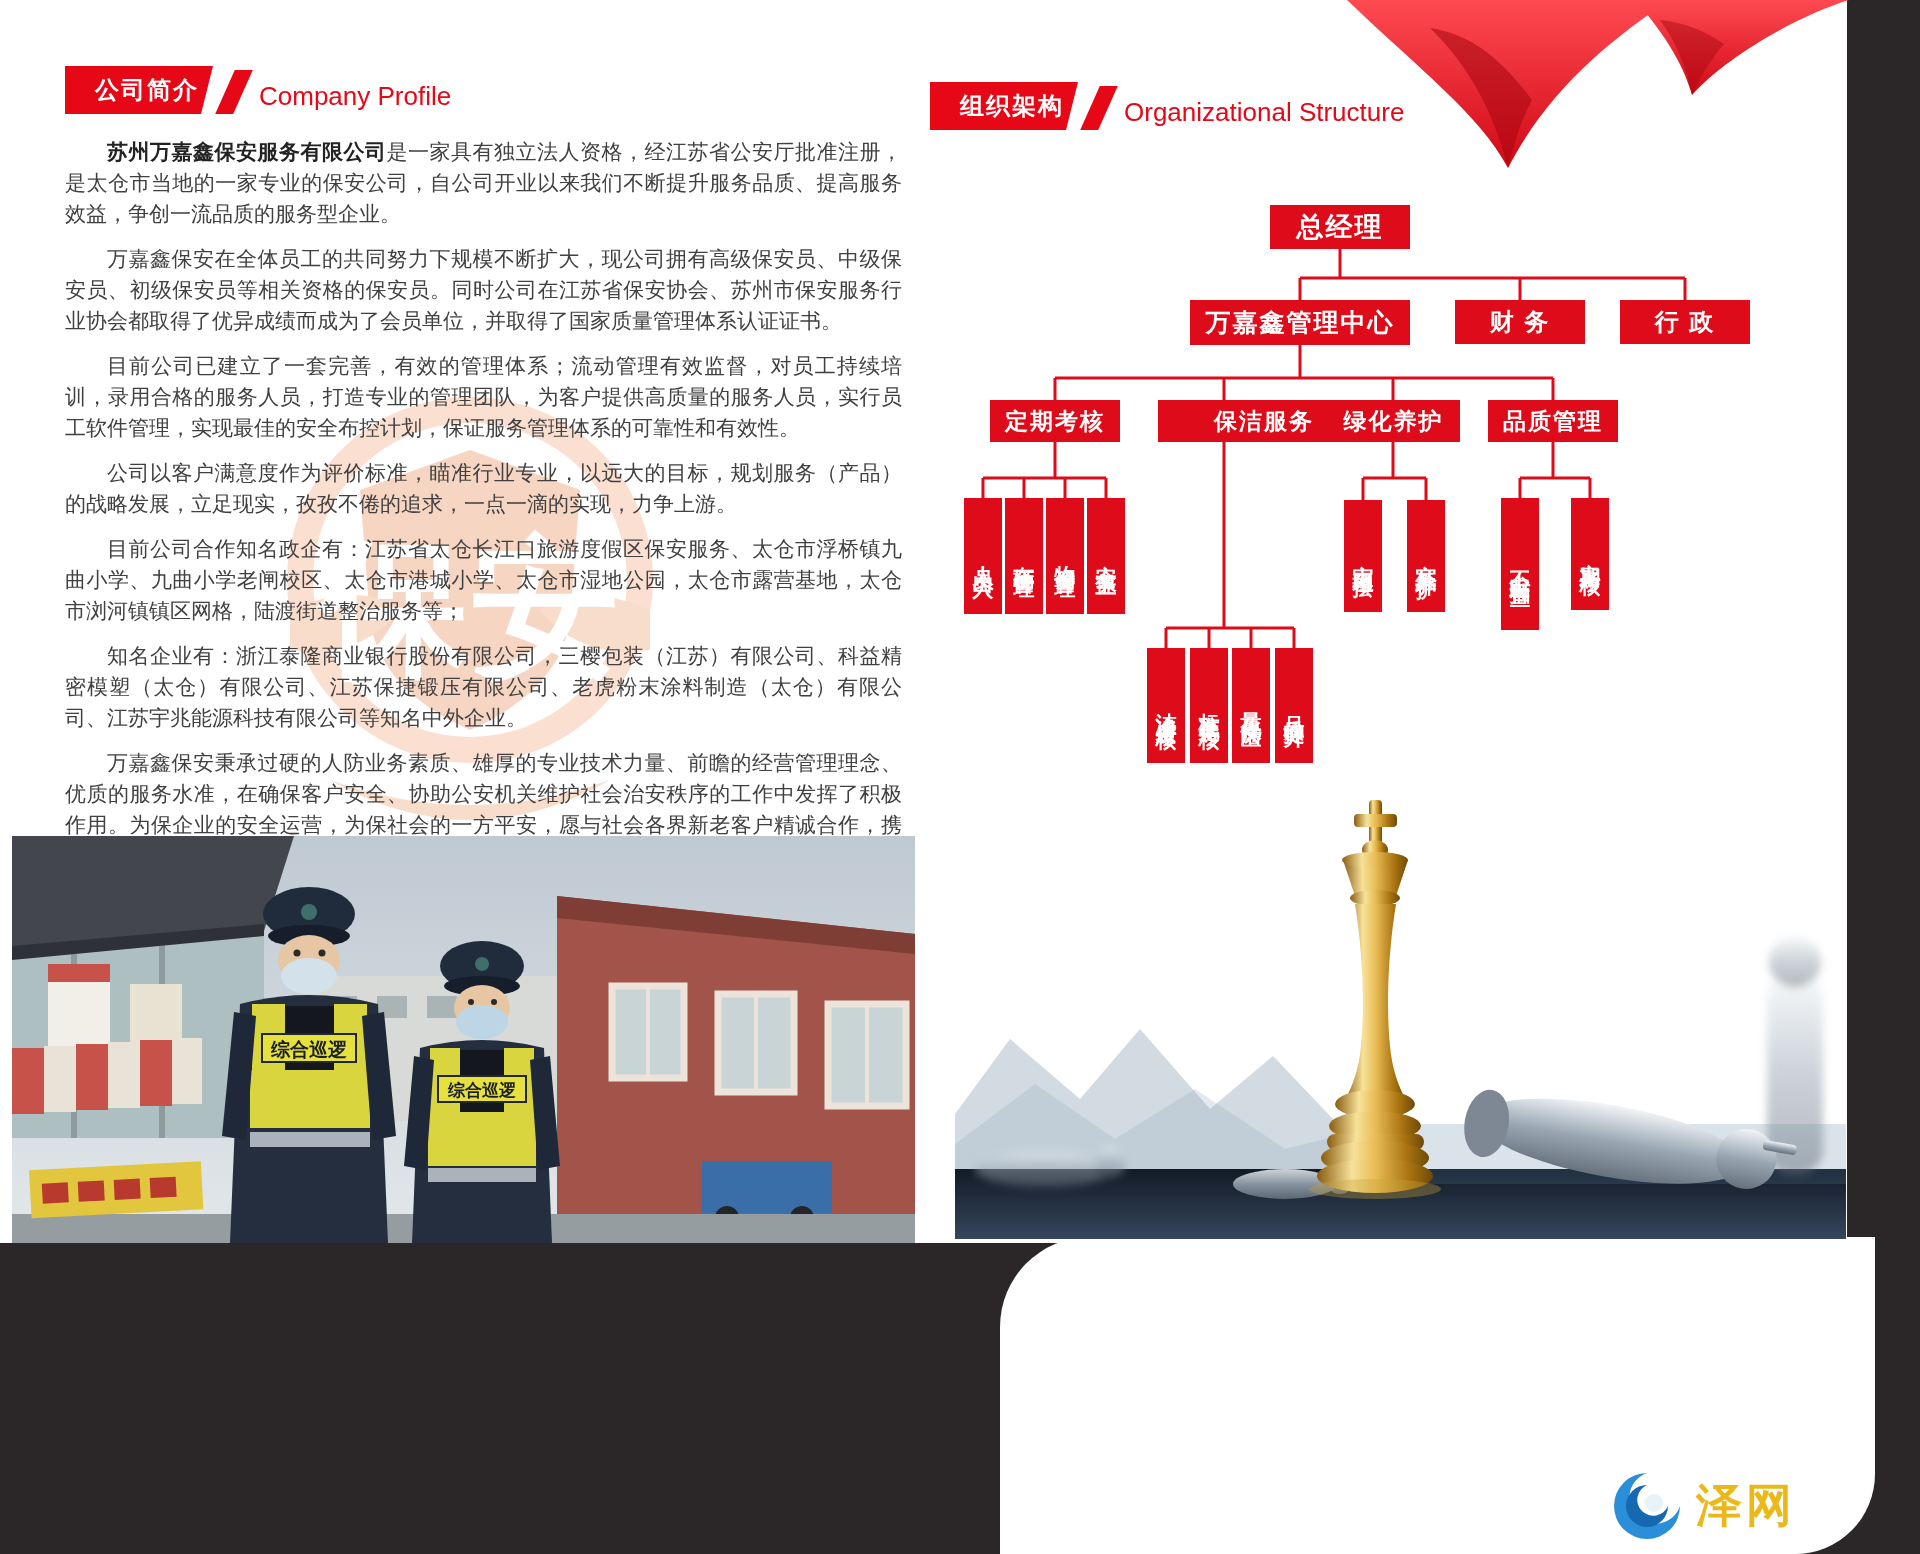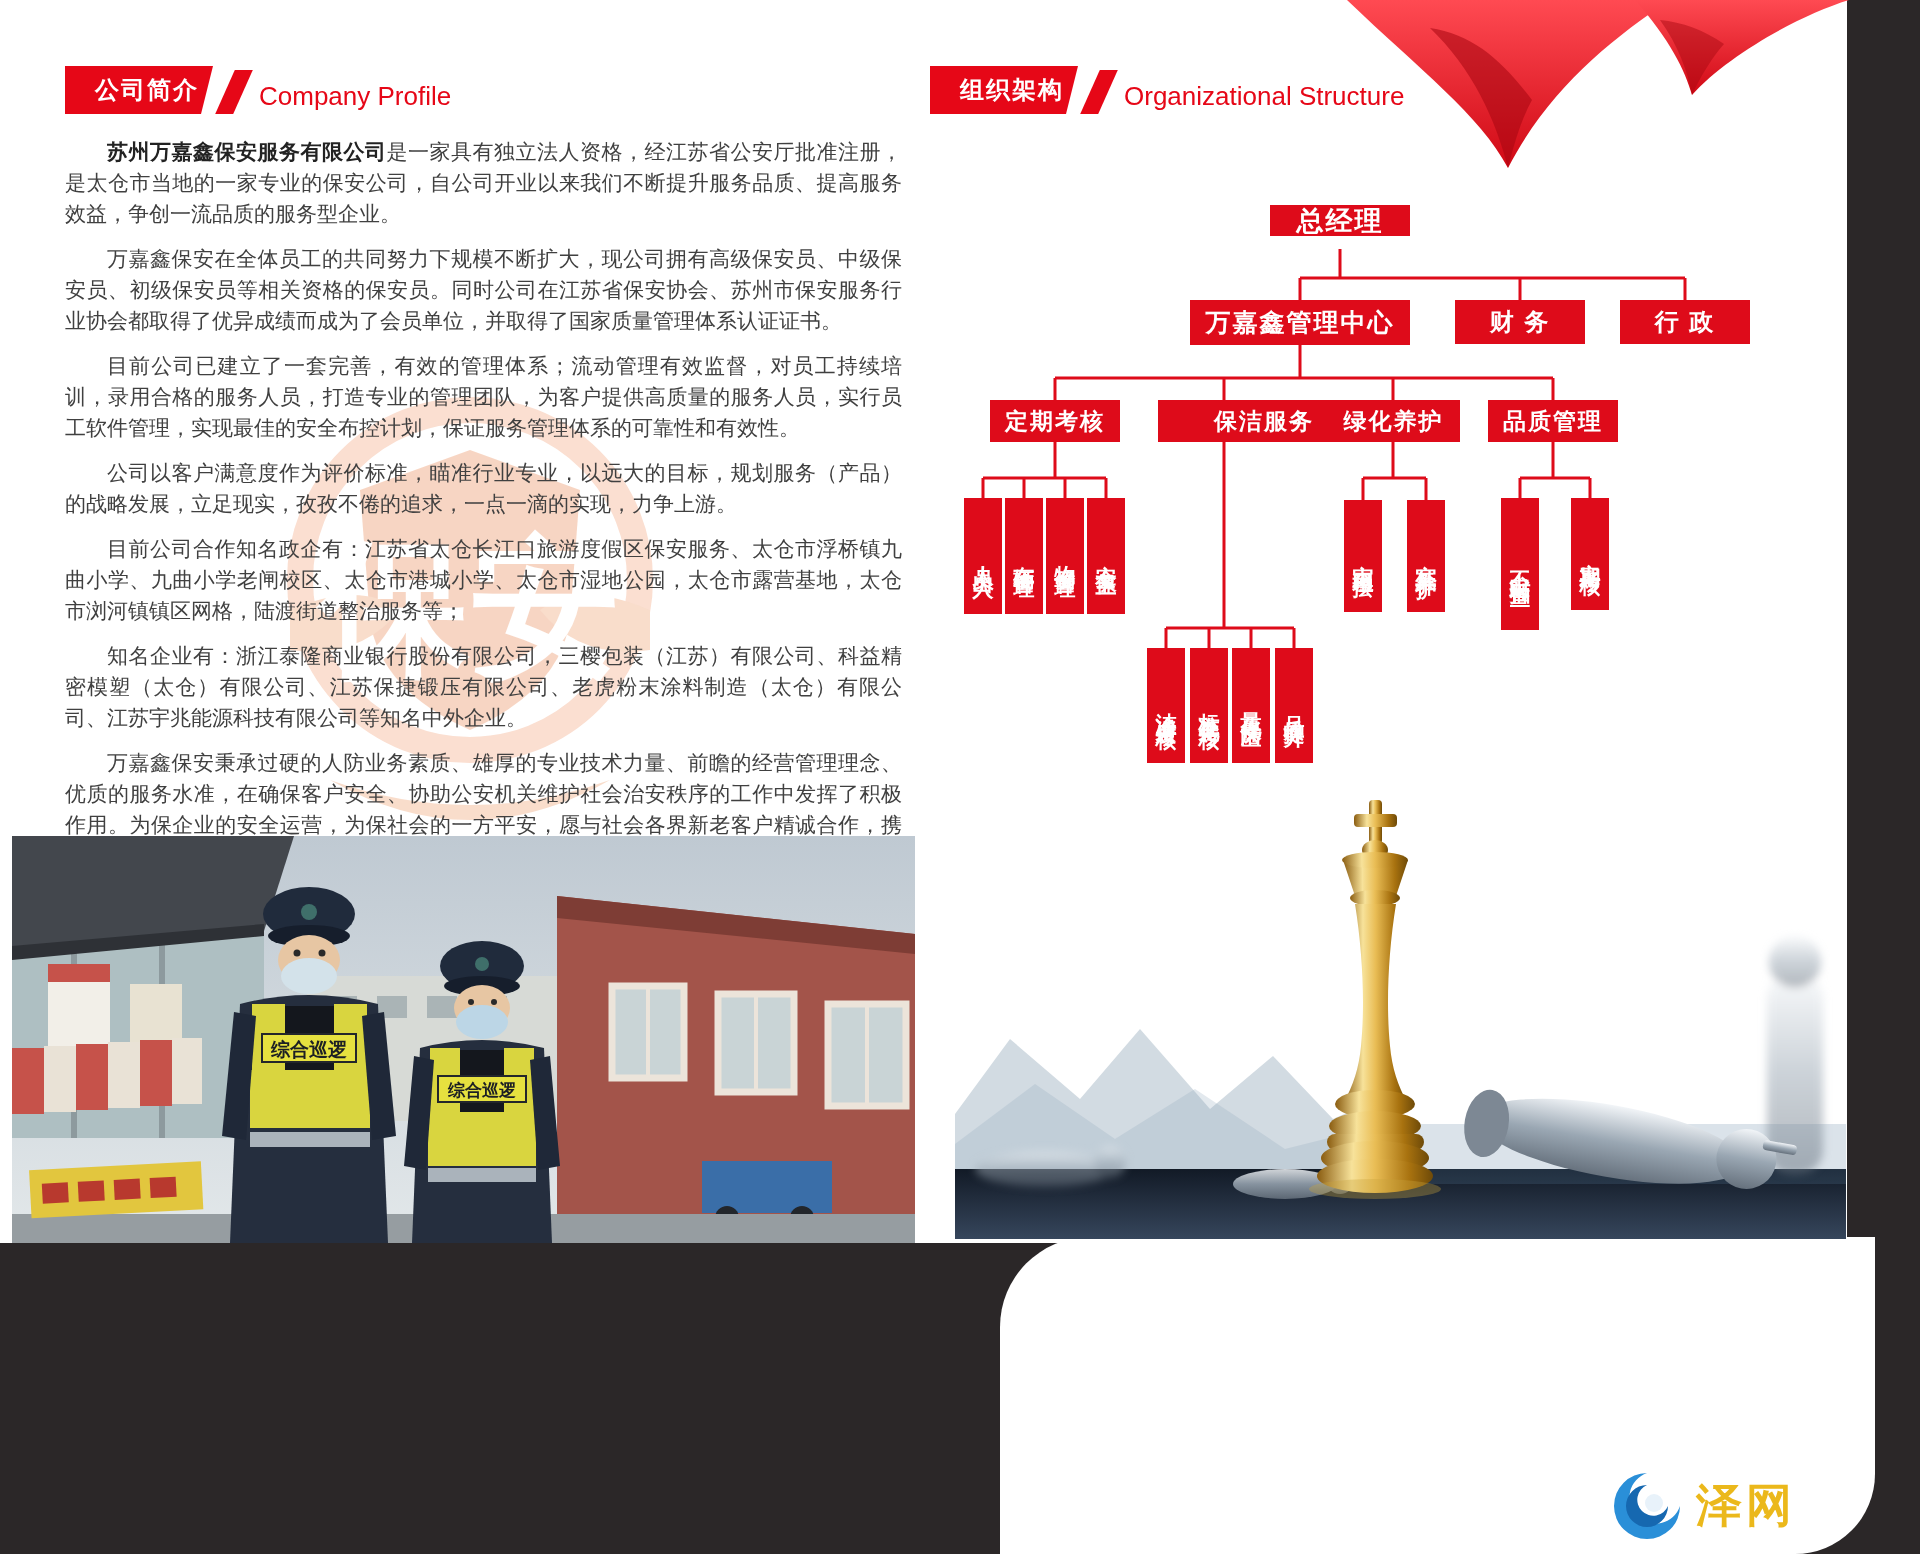--- a/index.html
+++ b/index.html
@@ -173,21 +173,21 @@
         <rect x="238" y="234" width="120" height="58" fill="#d9d53f"></rect>
         <rect x="250" y="198" width="94" height="28" fill="#e6e13f" stroke="#23262b" stroke-width="2"></rect>
         <text x="297" y="220" font-size="19" font-weight="bold" fill="#1c1f24" text-anchor="middle">综合巡逻</text>
         <rect x="238" y="296" width="120" height="15" fill="#aab3bb"></rect>
         <path d="M222 176 L210 300 L234 304 L244 180 Z" fill="#1f2838"></path>
         <path d="M372 176 L384 300 L360 304 L350 180 Z" fill="#1f2838"></path>
       </g>
     </svg>
   </div>
 
-  <div class="sec-head" style="left:930px;top:70px;">
+  <div class="sec-head" style="left:930px;top:86px;">
     <div class="sec-box">组织架构</div>
     <div class="sec-slash"></div>
     <div class="sec-en">Organizational Structure</div>
   </div>
 
   <div class="chess">
     <svg width="891" height="455" viewBox="0 0 891 455">
       <defs>
         <linearGradient id="gold" x1="0" y1="0" x2="1" y2="0">
           <stop offset="0" stop-color="#8a5c10"></stop>
@@ -252,21 +252,21 @@
 
   <svg class="lines" width="1920" height="1554">
     <path d="M1340 249 V278 M1300 278 H1685 M1300 278 V300 M1520 278 V300 M1685 278 V300
              M1300 344 V378 M1055 378 H1553 M1055 378 V400 M1224 378 V400 M1393 378 V400 M1553 378 V400
              M1055 442 V478 M983 478 H1106 M983 478 V498 M1024 478 V498 M1065 478 V498 M1106 478 V498
              M1393 442 V478 M1363 478 H1426 M1363 478 V500 M1426 478 V500
              M1553 442 V478 M1520 478 H1590 M1520 478 V498 M1590 478 V498
              M1224 442 V628 M1166 628 H1294 M1166 628 V648 M1209 628 V648 M1251 628 V648 M1294 628 V648" stroke="#de0b1a" stroke-width="3" fill="none"></path>
   </svg>
 
-  <div class="ob" style="left:1270px;top:205px;width:140px;height:31px;font-size:27px;">总经理</div>
+  <div class="ob" style="left:1270px;top:205px;width:140px;height:44px;font-size:27px;">总经理</div>
 
   <div class="ob" style="left:1190px;top:300px;width:220px;height:45px;font-size:25px;">万嘉鑫管理中心</div>
   <div class="ob" style="left:1455px;top:300px;width:130px;height:44px;font-size:24px;">财  务</div>
   <div class="ob" style="left:1620px;top:300px;width:130px;height:44px;font-size:24px;">行  政</div>
 
   <div class="ob" style="left:990px;top:400px;width:130px;height:42px;font-size:23px;">定期考核</div>
   <div class="ob" style="left:1158px;top:400px;width:132px;height:42px;font-size:23px;padding-left:40px;">保洁服务</div>
   <div class="ob" style="left:1327px;top:400px;width:133px;height:42px;font-size:23px;">绿化养护</div>
   <div class="ob" style="left:1488px;top:400px;width:130px;height:42px;font-size:23px;">品质管理</div>
 

